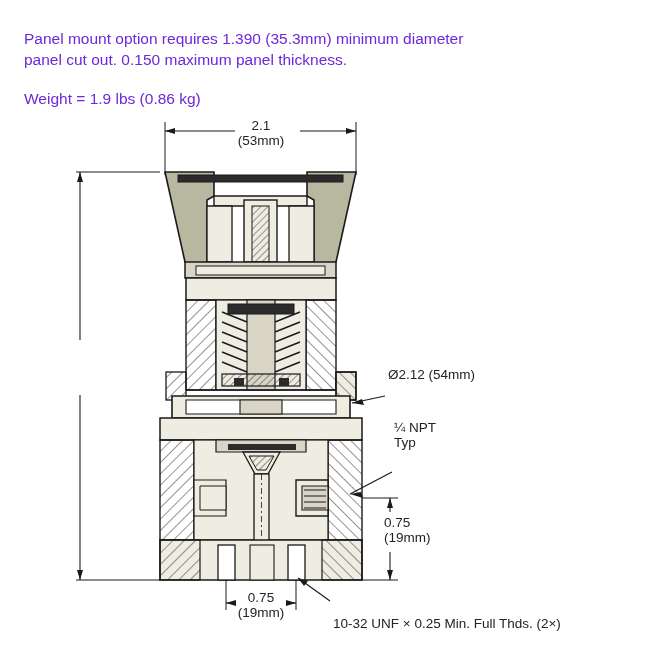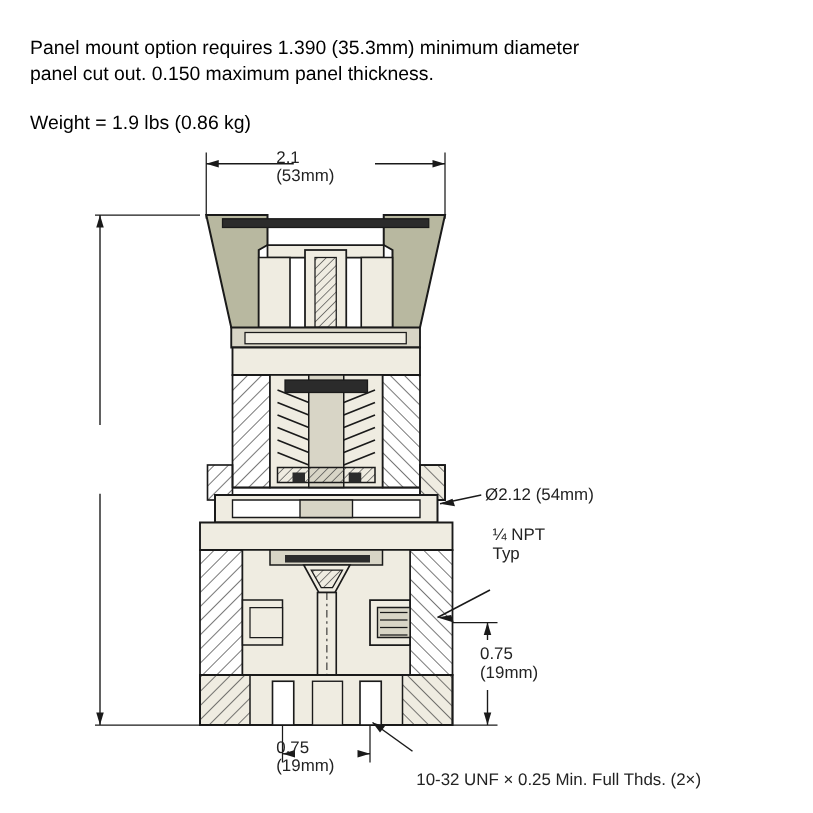--- a/index.html
+++ b/index.html
@@ -18,32 +18,32 @@
   #stage {
     position: absolute;
     left: 0; top: 0;
     width: 650px;
     height: 650px;
   }
   .note {
     position: absolute;
     font-size: 15.5px;
     line-height: 21px;
-    color: #000000;
+    color: #6d28d9;
     white-space: pre;
   }
   #note-panel { left: 24px; top: 28px; }
   #note-weight { left: 24px; top: 88px; }
 
   .dim-label {
     position: absolute;
     font-size: 13.5px;
     line-height: 15px;
     color: #232323;
-    text-align: left;
+    text-align: center;
     white-space: pre;
   }
   .dim-label.left-al { text-align: left; }
 
   svg.draw {
     position: absolute;
     left: 0; top: 0;
     width: 650px;
     height: 650px;
   }
@@ -212,21 +212,21 @@
 
       <line x1="330" y1="601" x2="298" y2="578" stroke-width="1.2"></line>
       <path d="M298,578 L308,581 L304,586 Z" fill="#1a1a1a" stroke="none"></path>
     </g>
   </svg>
 
   <div class="dim-label" id="lbl-width" style="left:221px; top:118px; width:80px;">2.1
 (53mm)</div>
 
 
-  <div class="dim-label left-al" id="lbl-dia" style="left:388px; top:388px; width:150px;">Ø2.12 (54mm)</div>
+  <div class="dim-label left-al" id="lbl-dia" style="left:388px; top:367px; width:150px;">Ø2.12 (54mm)</div>
 
   <div class="dim-label left-al" id="lbl-npt" style="left:394px; top:420px; width:90px;">¼ NPT
 Typ</div>
 
   <div class="dim-label left-al" id="lbl-porth" style="left:384px; top:515px; width:80px;">0.75
 (19mm)</div>
 
   <div class="dim-label" id="lbl-base" style="left:221px; top:590px; width:80px;">0.75
 (19mm)</div>
 

